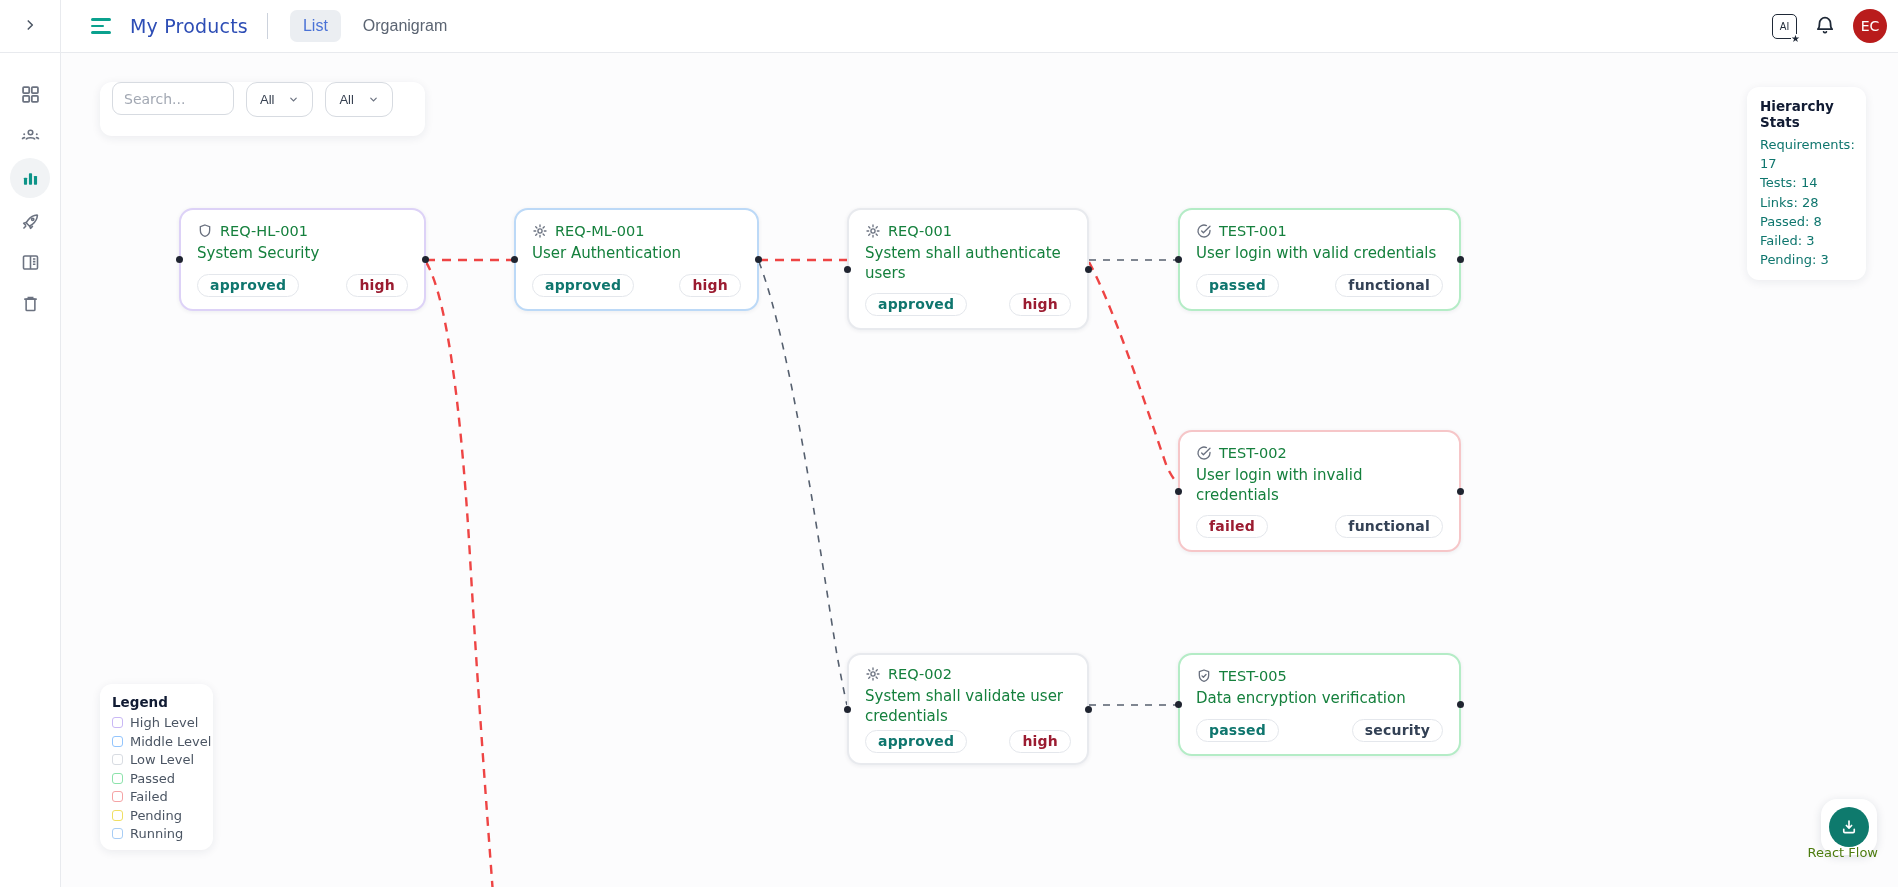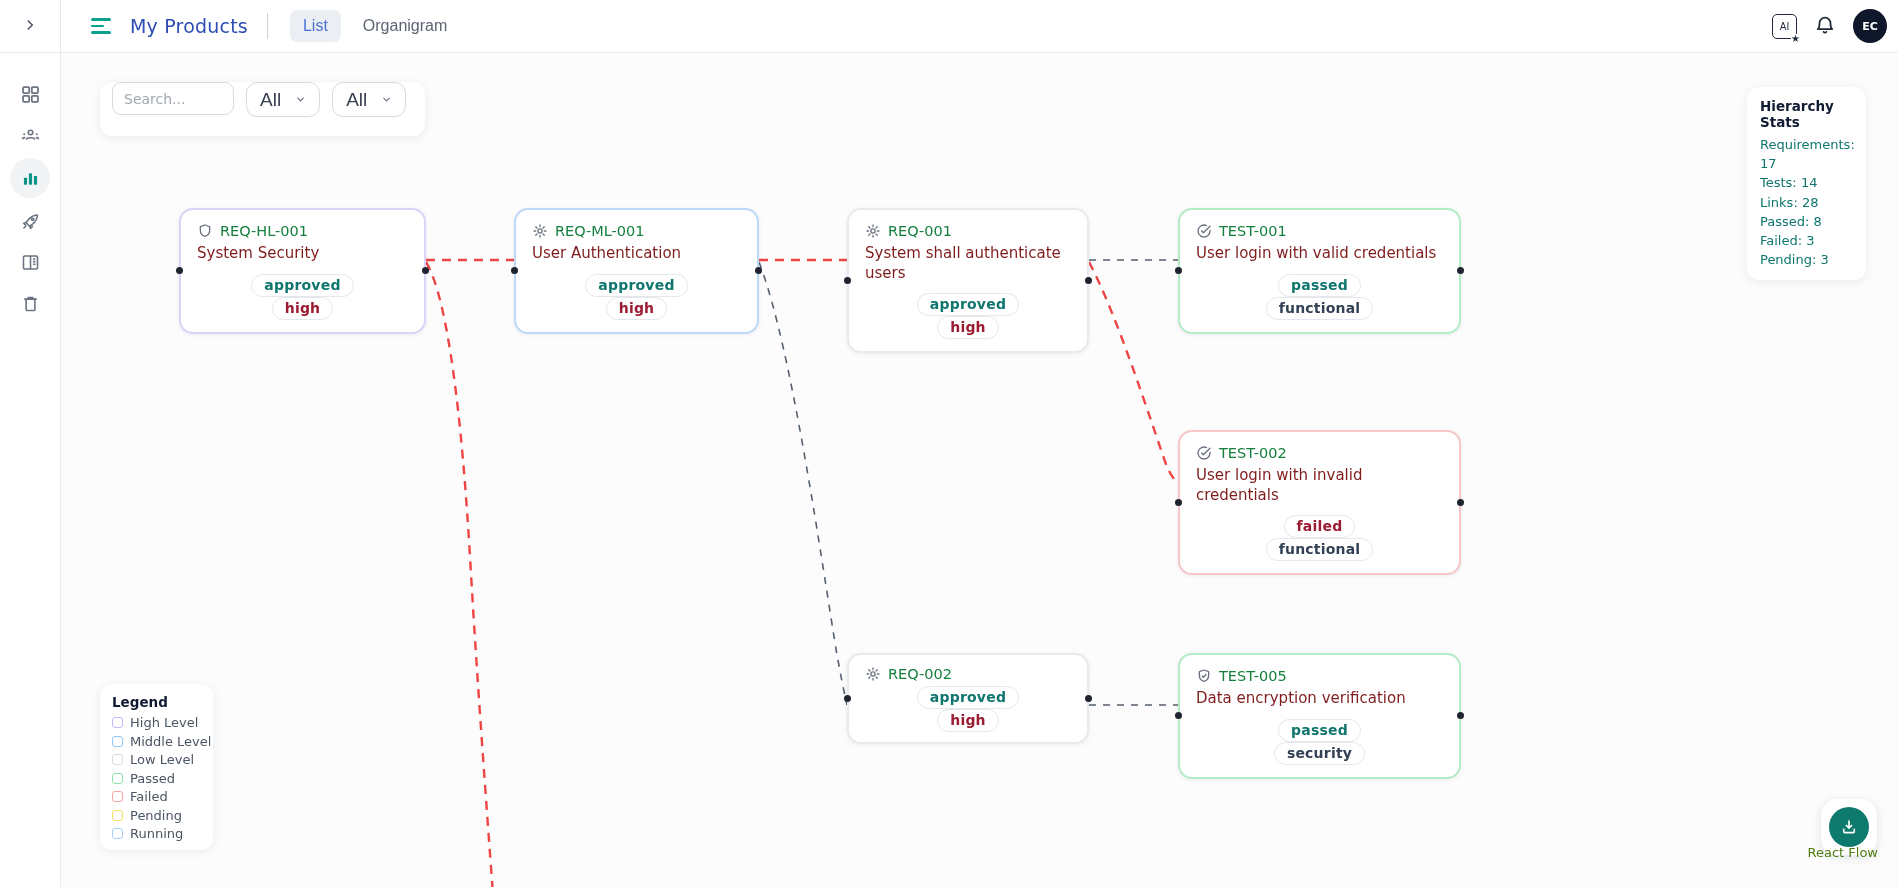--- a/index.html
+++ b/index.html
@@ -32,52 +32,52 @@
   .tab { font-size:16px; padding:7px 13px; border-radius:7px; border:none; background:transparent;
     color:#5b6472; cursor:pointer; }
   .tab.active { background:#ebeef2; color:#4a72d6; }
   .tab + .tab { margin-left:9px; }
   .hdr-right { margin-left:auto; display:flex; align-items:center; gap:17px; padding-right:11px; }
   .ai-btn { position:relative; width:25px; height:25px; border:1.8px solid #1f2937; border-radius:5px;
     background:#fff; font-size:10px; font-weight:400; color:#1f2937; cursor:pointer; }
   .ai-btn .star { position:absolute; right:-4px; bottom:-6px; font-size:10px; color:#1f2937; background:#fff; line-height:1; }
   .bell-btn { border:none; background:transparent; color:#1f2937; cursor:pointer; }
   .bell-btn svg { width:22px; height:22px; }
-  .avatar { width:34px; height:34px; border-radius:50%; background:#0f172a; color:#fff;
-    font-size:11px; font-weight:700; display:flex; align-items:center; justify-content:center; cursor:pointer; }
+  .avatar { width:34px; height:34px; border-radius:50%; background:#b91c1c; color:#fff;
+    font-size:14px; font-weight:400; display:flex; align-items:center; justify-content:center; cursor:pointer; }
 
   
   .canvas { position:absolute; left:61px; top:53px; right:0; bottom:0; background:#fcfcfd; }
   .edges { position:absolute; left:0; top:0; z-index:1; pointer-events:none; }
   .edge-fail { fill:none; stroke:#ee4444; stroke-width:2.4; stroke-dasharray:9 7; }
   .edge-normal { fill:none; stroke:#555f6e; stroke-width:1.6; stroke-dasharray:7 7; }
 
   
   .node { position:absolute; background:#fff; border:2px solid #e8eaee; border-radius:14px;
     padding:13px 16px 12px; box-shadow:0 1px 4px rgba(20,30,60,.07); z-index:2; cursor:grab; }
   .node-title { display:flex; align-items:center; gap:7px; color:#15803d; font-size:14.5px; }
   .node-title svg { width:16px; height:16px; flex:0 0 auto; }
-  .node-desc { margin-top:5px; color:#7f1d1d; font-size:15px; line-height:1.3; }
-  .node-badges { margin-top:10px; display:flex; justify-content:space-between; align-items:center;flex-direction:column; }
+  .node-desc { margin-top:5px; color:#15803d; font-size:15px; line-height:1.3; }
+  .node-badges { margin-top:10px; display:flex; justify-content:space-between; align-items:center; }
   .badge { display:inline-block; background:#fff; border:1px solid #e4e7ec; border-radius:999px;
     padding:2px 12px 3px; font-size:14px; font-weight:700; letter-spacing:.2px; }
   .handle { position:absolute; width:7px; height:7px; background:#1f2430; border-radius:50%;
     top:50%; margin-top:-3.5px; cursor:crosshair; }
   .handle-l { left:-5px; } .handle-r { right:-5px; }
 
   
   .card { position:absolute; background:#fff; border-radius:12px;
     box-shadow:0 2px 10px rgba(25,35,60,.08); z-index:5; }
   .toolbar { left:39px; top:29px; width:325px; height:54px; display:flex; align-items:flex-start;
     gap:12px; padding:0 12px; }
   .search-input { width:122px; height:33px; border:1px solid #d7dbe1; border-radius:9px;
     padding:0 11px; font-size:14px; color:#374151; outline:none; font-family:inherit; }
   .search-input::placeholder { color:#a2a8b3; }
   .filter { height:35px; border:1px solid #d7dbe1; border-radius:11px; background:#fff;
-    display:flex; align-items:center; gap:14px; padding:0 13px; font-size:19px; color:#374151; cursor:pointer; }
+    display:flex; align-items:center; gap:14px; padding:0 13px; font-size:13px; color:#374151; cursor:pointer; }
   .filter .caret { color:#6b7280; font-size:11px; }
 
   .stats { left:1686px; top:34px; width:119px; padding:11px 13px 10px; }
   .stats-title { font-size:13.5px; font-weight:700; color:#111b33; margin-bottom:5px; }
   .stats-line { font-size:13px; color:#0f766e; line-height:1.48; }
 
   .legend { left:39px; top:631px; width:113px; padding:10px 12px 9px; }
   .legend-title { font-size:13.5px; font-weight:700; color:#111b33; margin-bottom:5px; }
   .legend-row { display:flex; align-items:center; gap:7px; margin-top:3.5px; }
   .legend-swatch { width:11px; height:11px; border:1.6px solid #999; border-radius:3px; background:#fff; flex:0 0 auto; }
@@ -271,20 +271,21 @@
   </div>
 
   <div class="node" style="left: 786px; top: 600px; width: 242px; padding-top: 11px; padding-bottom: 10px; border-color: rgb(232, 234, 238);">
     <div class="node-title">
       <svg viewBox="0 0 24 24" fill="none" stroke="#6b7280" stroke-width="2" stroke-linecap="round">
           <circle cx="12" cy="12" r="3.1"></circle>
           <path d="M12 3v2.5M12 18.5V21M3 12h2.5M18.5 12H21M5.6 5.6l1.8 1.8M16.6 16.6l1.8 1.8M18.4 5.6l-1.8 1.8M7.4 16.6l-1.8 1.8"></path>
         </svg>
       <span>REQ-002</span>
     </div>
+    <div class="node-desc">System shall validate user credentials</div>
     <div class="node-badges" style="margin-top:4px;">
       <span class="badge" style="color: rgb(15, 118, 110);">approved</span>
       <span class="badge" style="color: rgb(155, 28, 49);">high</span>
     </div>
     <span class="handle handle-l"></span>
     <span class="handle handle-r"></span>
   </div>
 
   <div class="node" style="left: 1117px; top: 600px; width: 283px; border-color: rgb(180, 236, 198);">
     <div class="node-title">

